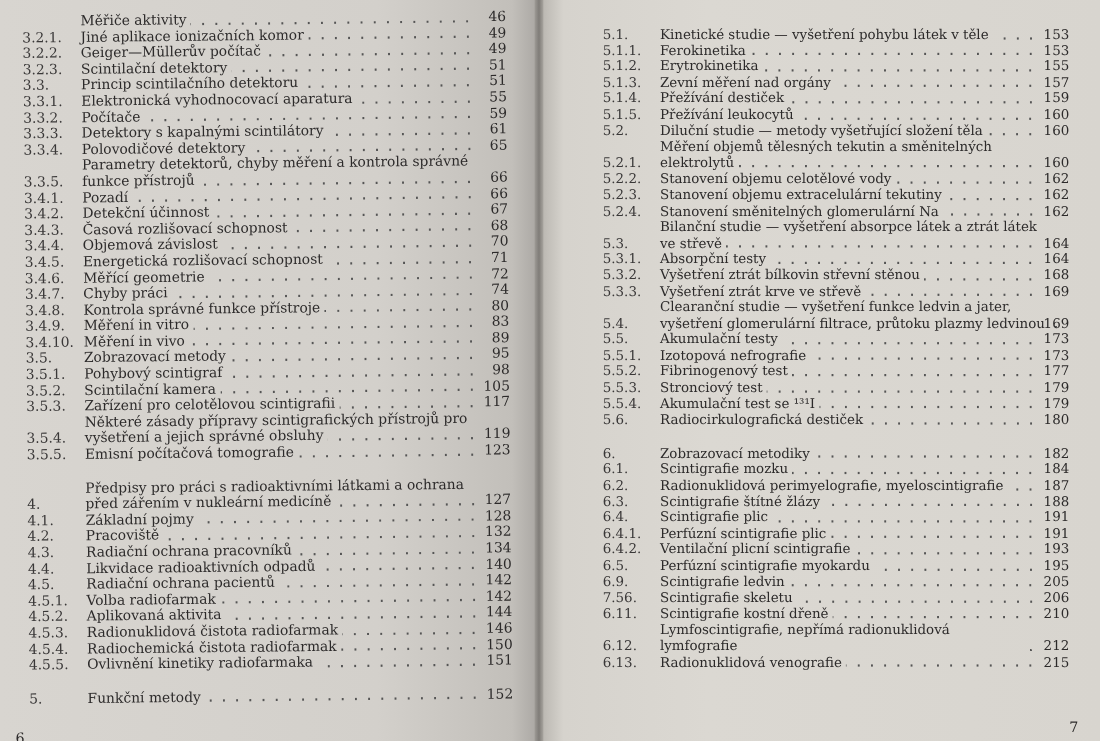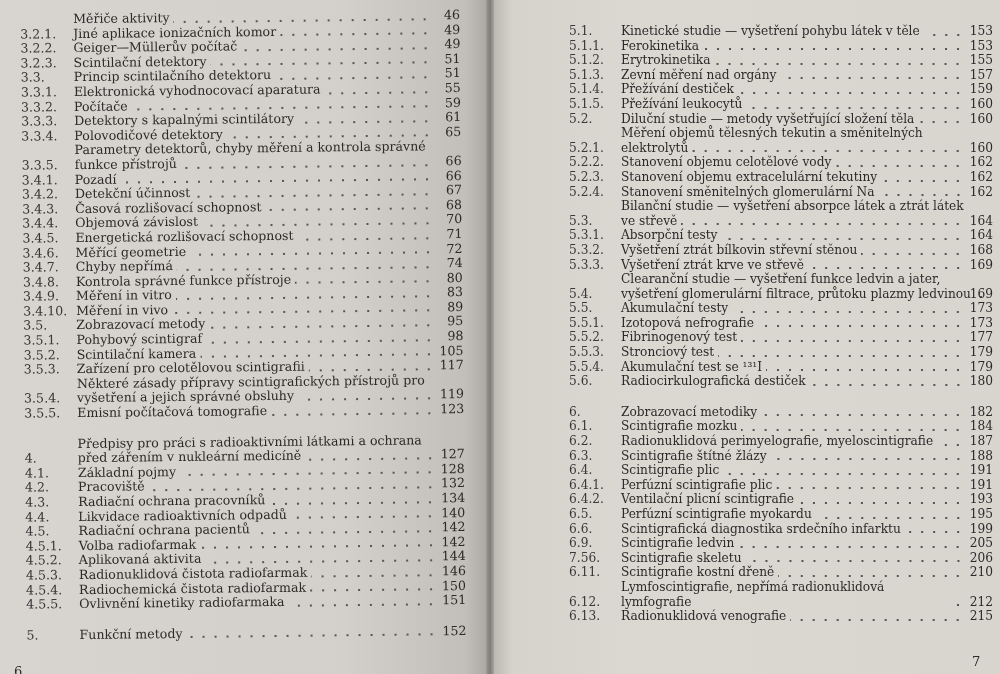--- a/index.html
+++ b/index.html
@@ -19,21 +19,21 @@
   .page-right {
     left:492px; width:508px;
     background: linear-gradient(90deg, #b9b6b0 0%, #d6d3cd 4%, #dbd8d2 30%, #d8d5cf 100%);
   }
   .gutter {
     position:absolute; left:486px; top:0; width:8px; height:674px;
     background: linear-gradient(90deg, #9e9b96, #7f7c78 50%, #a8a59f);
   }
   .toc { position:absolute; list-style:none; margin:0; padding:0; }
   .toc-left { left:20px; top:8px; width:440px; transform: rotate(-0.6deg); transform-origin: 100% 0; }
-  .toc-right { left:548px; top:24px; width:424px;margin-left:21px; }
+  .toc-right { left:548px; top:24px; width:424px; }
   .entry { display:flex; align-items:flex-end; font-size:12.2px; line-height:14.6px; }
   .toc-left .entry { font-size:12.6px; line-height:14.6px; }
   .num { flex:0 0 auto; width:53px; color:#3a3838; }
   .toc-right .num { width:52px; }
   .title-wrap { flex:1 1 auto; display:flex; align-items:flex-end; min-width:0; }
   .title { white-space:normal; }
   .dots {
     flex:1 1 auto; margin:0 3px 3px 4px; min-width:12px; height:2px;
     background-image: radial-gradient(circle, #555 0.8px, transparent 1.1px);
     background-size:12px 2px; background-repeat:repeat-x; background-position:right;
@@ -183,21 +183,21 @@
       <span class="num">3.4.6.</span>
       <span class="title-wrap">
         <span class="title">Měřící geometrie</span>
         <span class="dots"></span>
       </span>
       <span class="pg">72</span>
     </li>
     <li class="entry">
       <span class="num">3.4.7.</span>
       <span class="title-wrap">
-        <span class="title">Chyby nepřímá</span>
+        <span class="title">Chyby práci</span>
         <span class="dots"></span>
       </span>
       <span class="pg">74</span>
     </li>
     <li class="entry">
       <span class="num">3.4.8.</span>
       <span class="title-wrap">
         <span class="title">Kontrola správné funkce přístroje</span>
         <span class="dots"></span>
       </span>
@@ -615,28 +615,20 @@
       </span>
       <span class="pg">193</span>
     </li>
     <li class="entry">
       <span class="num">6.5.</span>
       <span class="title-wrap">
         <span class="title">Perfúzní scintigrafie myokardu</span>
         <span class="dots"></span>
       </span>
       <span class="pg">195</span>
-    </li>
-    <li class="entry">
-      <span class="num">6.6.</span>
-      <span class="title-wrap">
-        <span class="title">Scintigrafická diagnostika srdečního infarktu</span>
-        <span class="dots"></span>
-      </span>
-      <span class="pg">199</span>
     </li>
     <li class="entry">
       <span class="num">6.9.</span>
       <span class="title-wrap">
         <span class="title">Scintigrafie ledvin</span>
         <span class="dots"></span>
       </span>
       <span class="pg">205</span>
     </li>
     <li class="entry">

